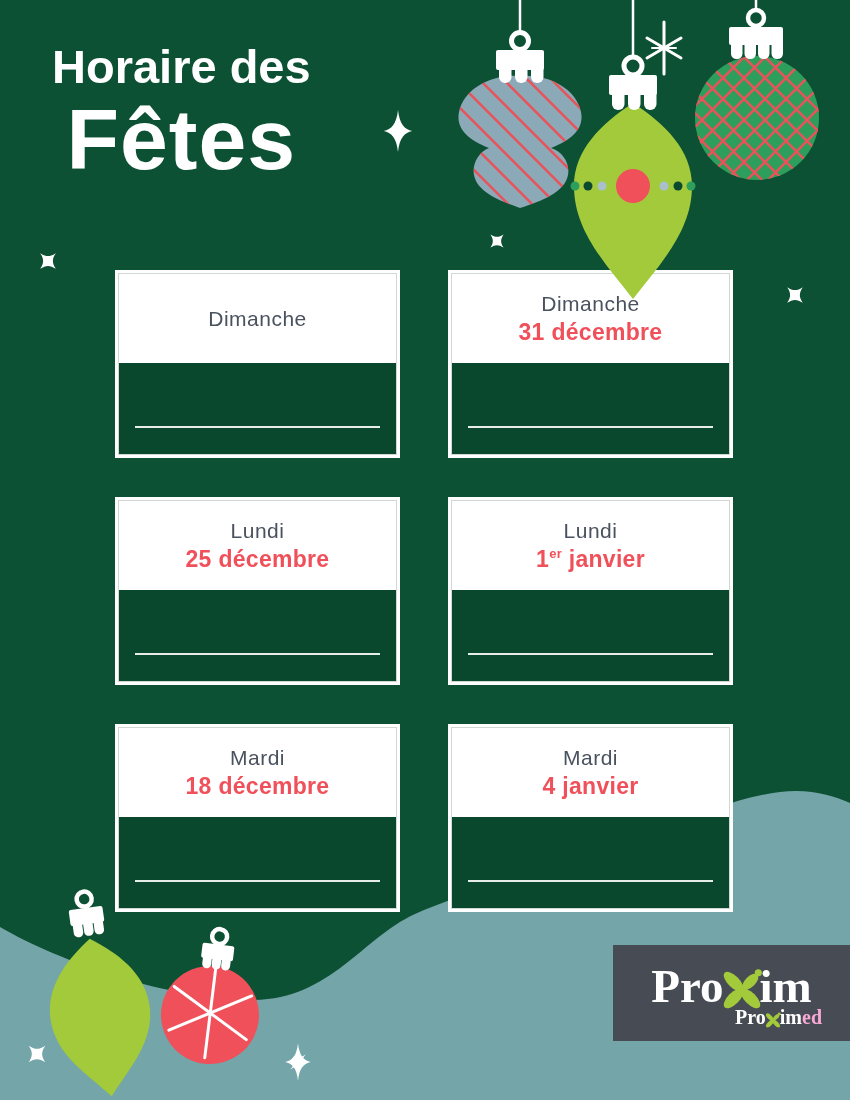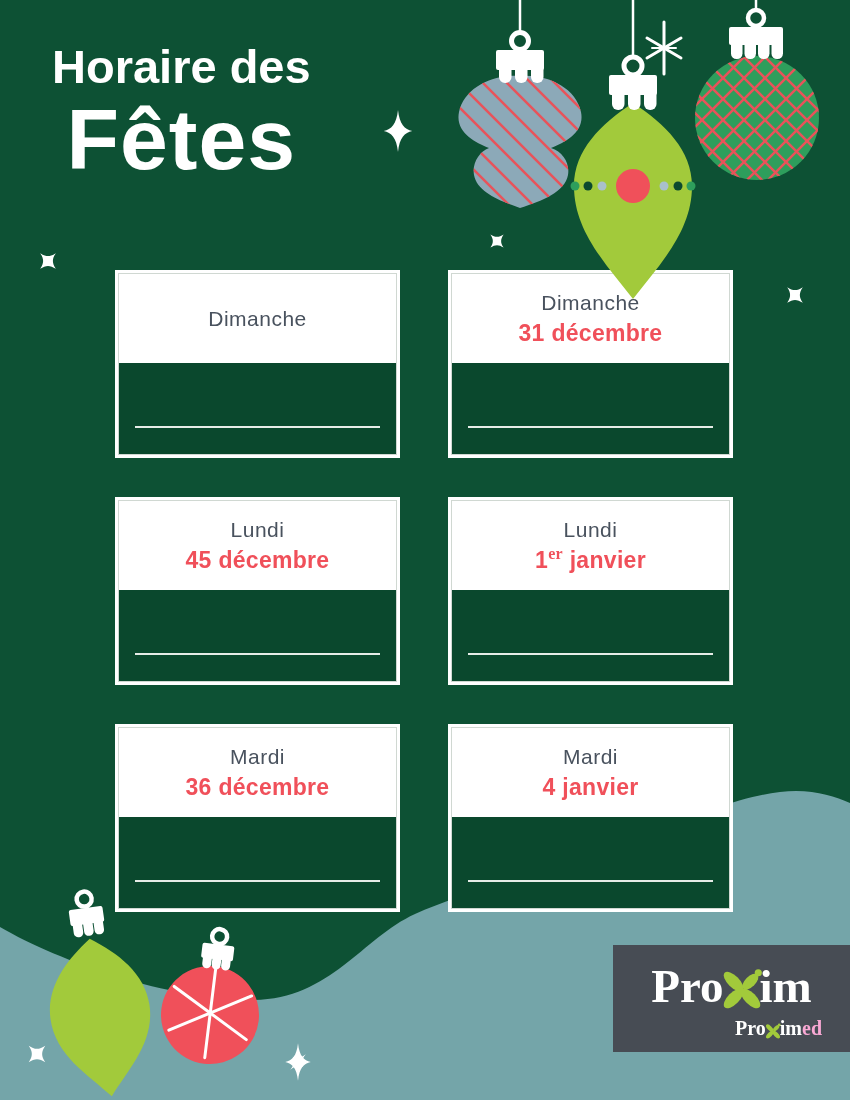--- a/index.html
+++ b/index.html
@@ -20,26 +20,26 @@
 
   
   .cards{position:absolute;left:115px;top:270px;z-index:2;
          display:grid;grid-template-columns:285px 285px;column-gap:48px;row-gap:39px;}
   .card{position:relative;width:285px;height:188px;background:#fff;}
   .card-keyline{position:absolute;inset:3px;border:1px solid #D0D8D2;pointer-events:none;}
   .card-header{position:absolute;top:4px;left:4px;right:4px;height:89px;
                display:flex;flex-direction:column;justify-content:center;align-items:center;gap:3px;}
   .card-day{font-size:21px;color:#49525E;letter-spacing:.5px;}
   .card-date{font-size:23px;font-weight:700;color:#F0505A;letter-spacing:.3px;}
-  .card-date sup{font-size:16px;font-family:Liberation Serif, serif;}
+  .card-date sup{font-size:13px;}
   .card-panel{position:absolute;left:4px;right:4px;top:93px;bottom:4px;background:#0A482D;}
   .fill-line{position:absolute;left:16px;right:16px;bottom:26px;height:2px;background:#E6ECE7;}
 
   
-  .logo-box{position:absolute;left:613px;top:945px;width:237px;height:107px;
+  .logo-box{position:absolute;left:613px;top:945px;width:237px;height:96px;
             background:#474C54;z-index:3;}
   .logo-main{position:absolute;left:0;right:0;top:14px;display:flex;align-items:center;
              justify-content:center;color:#fff;
              font-family:"Liberation Serif","DejaVu Serif",serif;font-weight:700;font-size:47px;}
   .logo-main .xmark{margin:0 -3px;transform:translateY(3px);}
   .logo-sub{position:absolute;right:28px;bottom:12px;display:flex;align-items:center;
             color:#fff;font-family:"Liberation Serif","DejaVu Serif",serif;
             font-weight:700;font-size:20px;}
   .logo-sub .xmark{margin:0 -1px;transform:translateY(2px);}
   .logo-sub .ed{color:#f9a8d4;}
@@ -80,21 +80,21 @@
       </div>
       <div class="card-panel">
         <div class="fill-line"></div>
       </div>
     </div>
 
     <div class="card">
       <div class="card-keyline"></div>
       <div class="card-header">
         <div class="card-day">Lundi</div>
-        <div class="card-date"><span>45 décembre</span><sup></sup><span></span></div>
+        <div class="card-date"><span>25 décembre</span><sup></sup><span></span></div>
       </div>
       <div class="card-panel">
         <div class="fill-line"></div>
       </div>
     </div>
 
     <div class="card">
       <div class="card-keyline"></div>
       <div class="card-header">
         <div class="card-day">Lundi</div>
@@ -102,21 +102,21 @@
       </div>
       <div class="card-panel">
         <div class="fill-line"></div>
       </div>
     </div>
 
     <div class="card">
       <div class="card-keyline"></div>
       <div class="card-header">
         <div class="card-day">Mardi</div>
-        <div class="card-date"><span>36 décembre</span><sup></sup><span></span></div>
+        <div class="card-date"><span>18 décembre</span><sup></sup><span></span></div>
       </div>
       <div class="card-panel">
         <div class="fill-line"></div>
       </div>
     </div>
 
     <div class="card">
       <div class="card-keyline"></div>
       <div class="card-header">
         <div class="card-day">Mardi</div>

